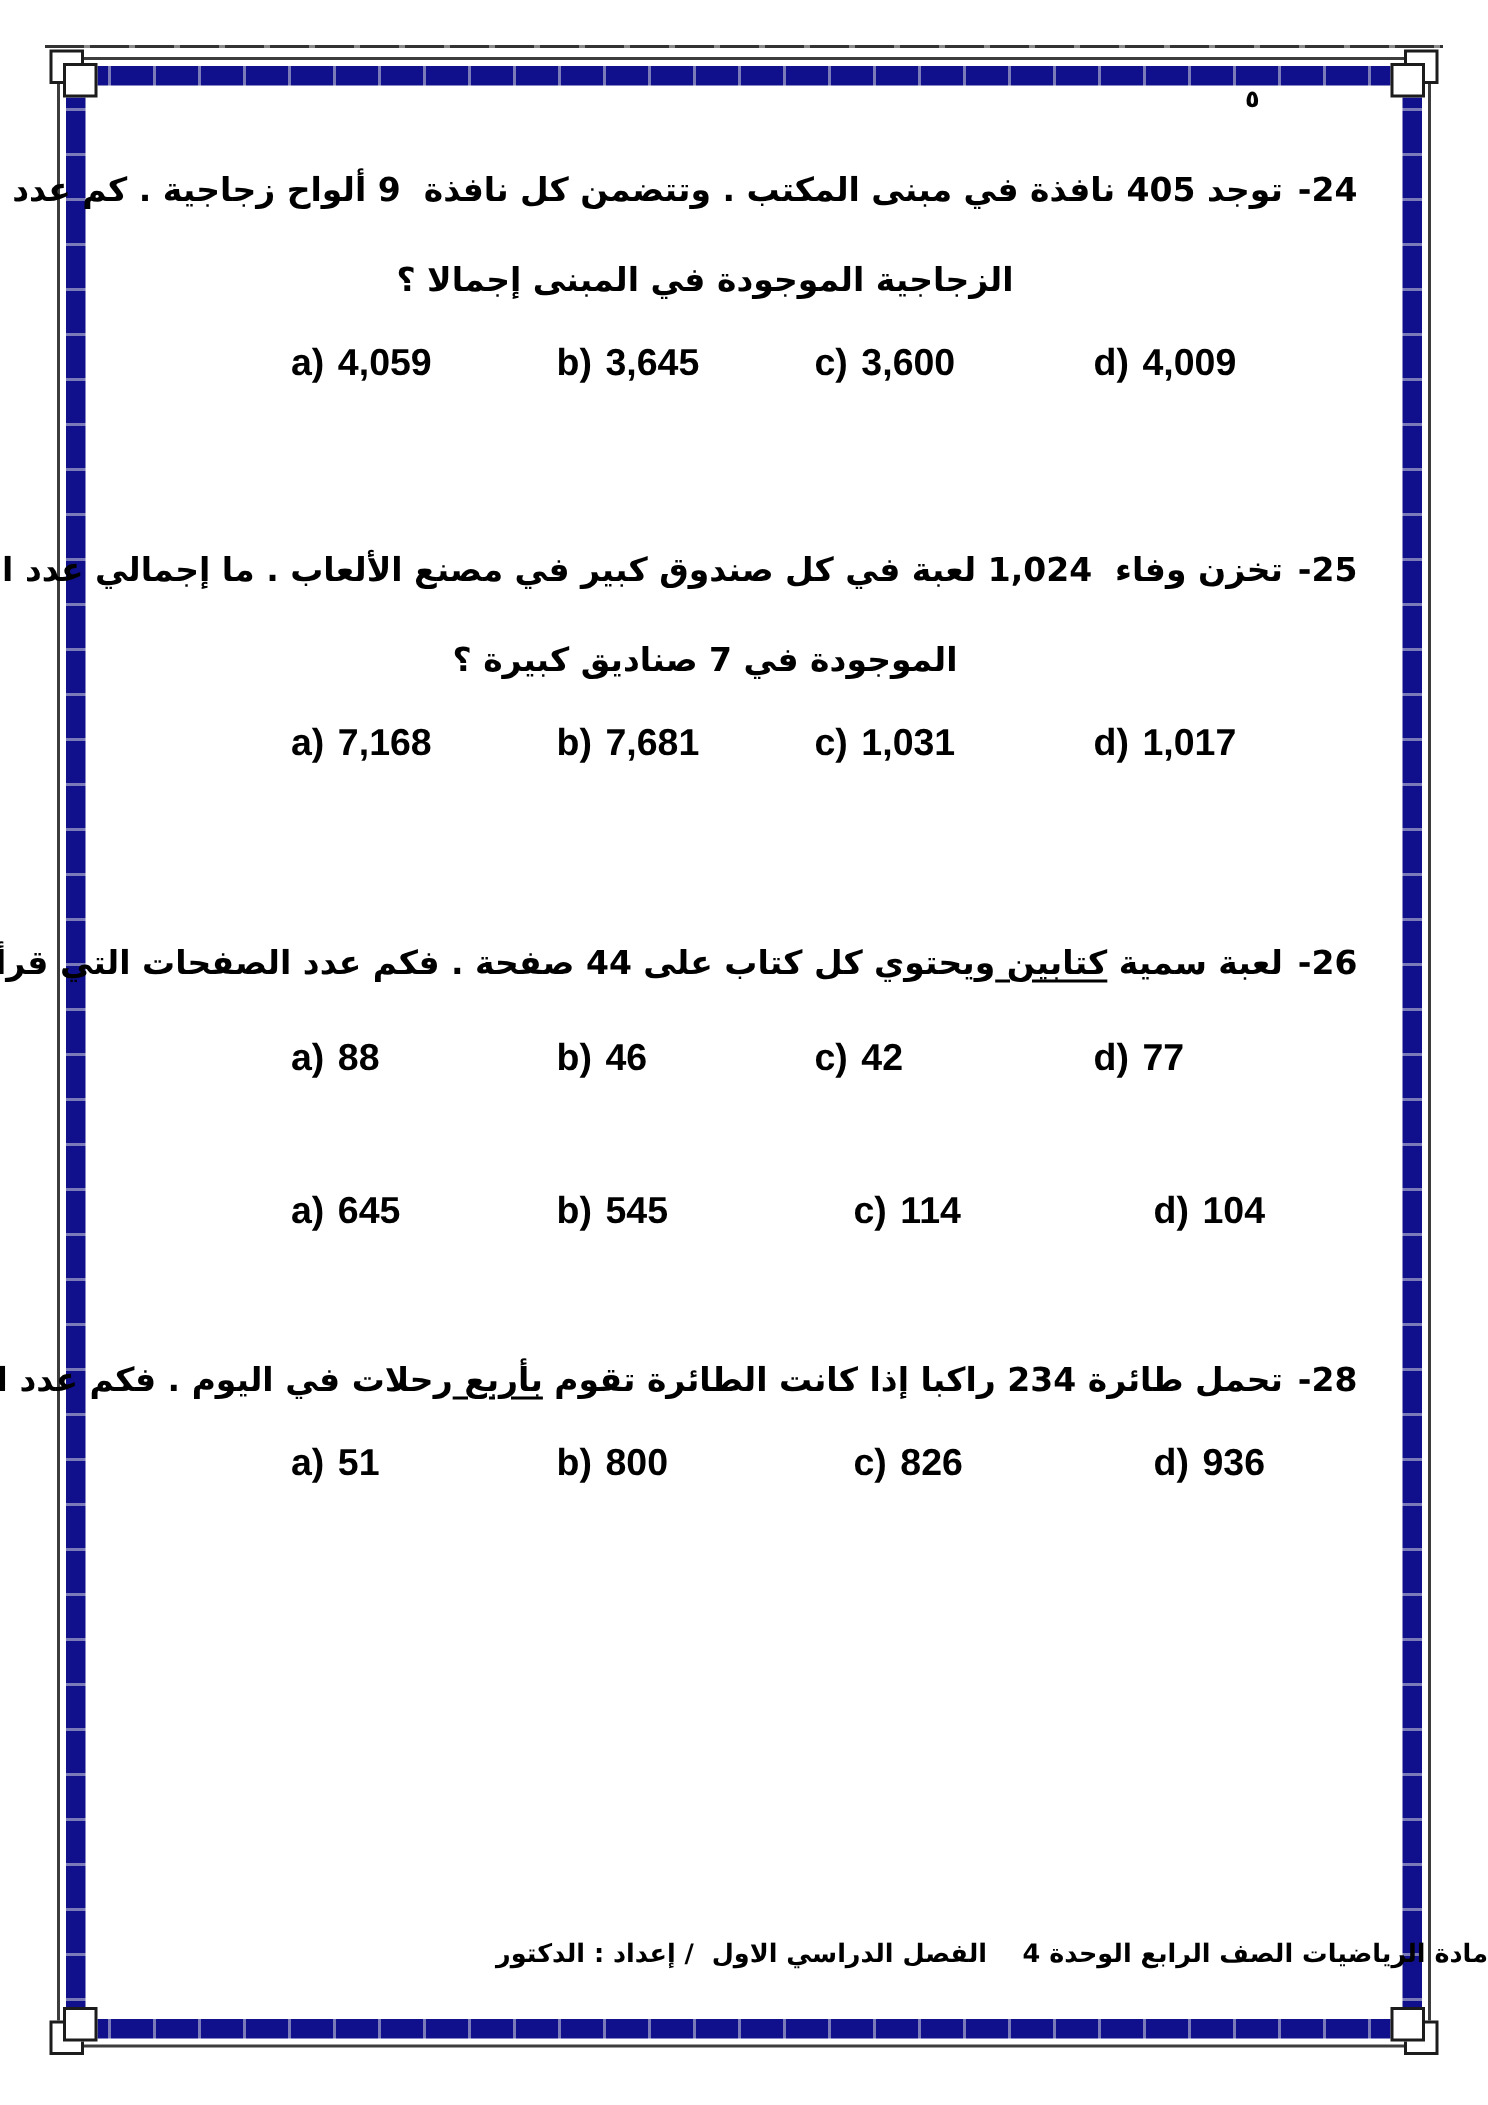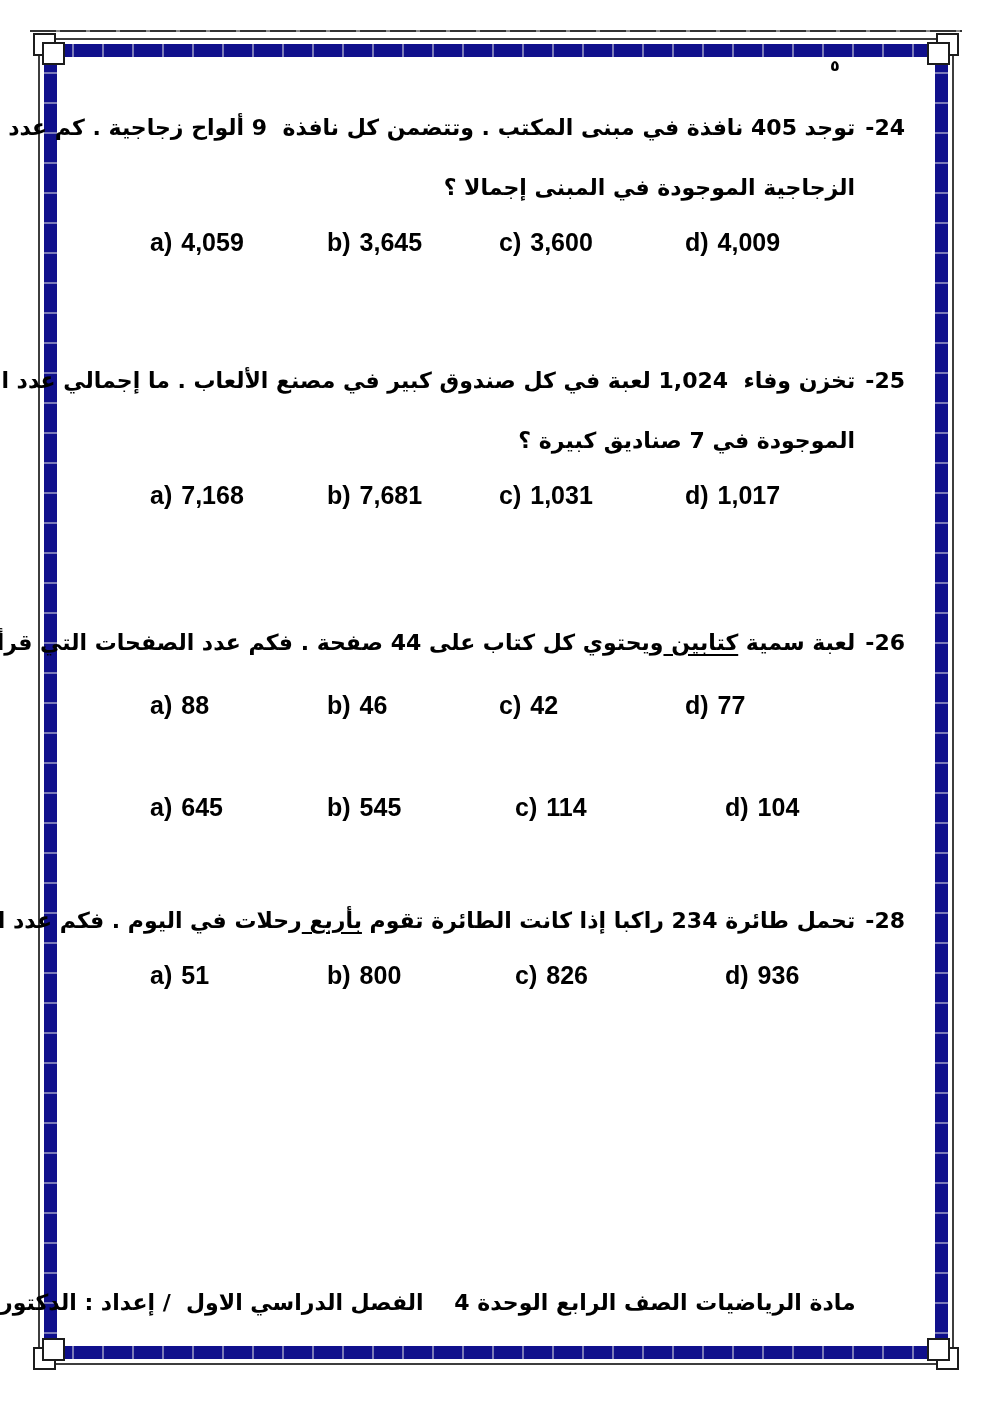--- a/index.html
+++ b/index.html
@@ -32,32 +32,32 @@
   .page-num { position:absolute; top:56px; left:830px; font-size:16px; font-weight:bold; z-index:4; }
   .question { position:absolute; left:85px; width:820px; z-index:4; }
   .q24{top:110px} .q25{top:363px} .q26{top:625px} .q27{top:763px} .q28{top:903px}
   .qline {
     margin:0; direction:rtl; text-align:right; white-space:pre;
     font-weight:bold; font-size:22px; line-height:36px;
   }
   .qnum { margin-left:10px; }
   .u { text-decoration:underline; text-decoration-thickness:2px; text-underline-offset:4px;text-align:right; }
   .q-l2 { margin-top:24px; }
-  .pr50 { padding-right:50px; } .pr38 { padding-right:38px; }
+  .pr50 { padding-right:50px;text-align:center; } .pr38 { padding-right:38px; }
   .ans-row { position:relative; direction:ltr; height:34px; margin-top:22px; }
   .ans-row.solo { margin-top:30px; }
   .opt { position:absolute; top:0; font-weight:bold; font-size:25px;
-    font-family:"Liberation Sans","DejaVu Sans",sans-serif; white-space:pre; }
+    font-family:"Liberation Sans","DejaVu Sans",sans-serif; white-space:pre;margin-left:44px; }
   .opt-label { display:inline-block; margin-right:9px; }
   .opt-a{left:65px} .opt-b{left:242px} .opt-c{left:414px} .opt-d{left:600px}
-  .ans-row.wide .opt-c{left:430px} .ans-row.wide .opt-d{left:640px}
+  .ans-row.wide .opt-c{left:440px} .ans-row.wide .opt-d{left:640px}
   .footer {
     position:absolute; left:0; right:0; top:1288px; z-index:4;
-    text-align:left; direction:rtl; white-space:pre;
-    font-weight:bold; font-size:22px; line-height:30px;
+    text-align:right; direction:rtl; white-space:pre;
+    font-weight:bold; font-size:17px; line-height:30px;
   }
 </style>
 </head>
 <body>
 
 <div class="page">
 
   <div class="frame-topline"></div>
   <div class="frame-line"></div>
   <div class="band band-h band-top"></div>

